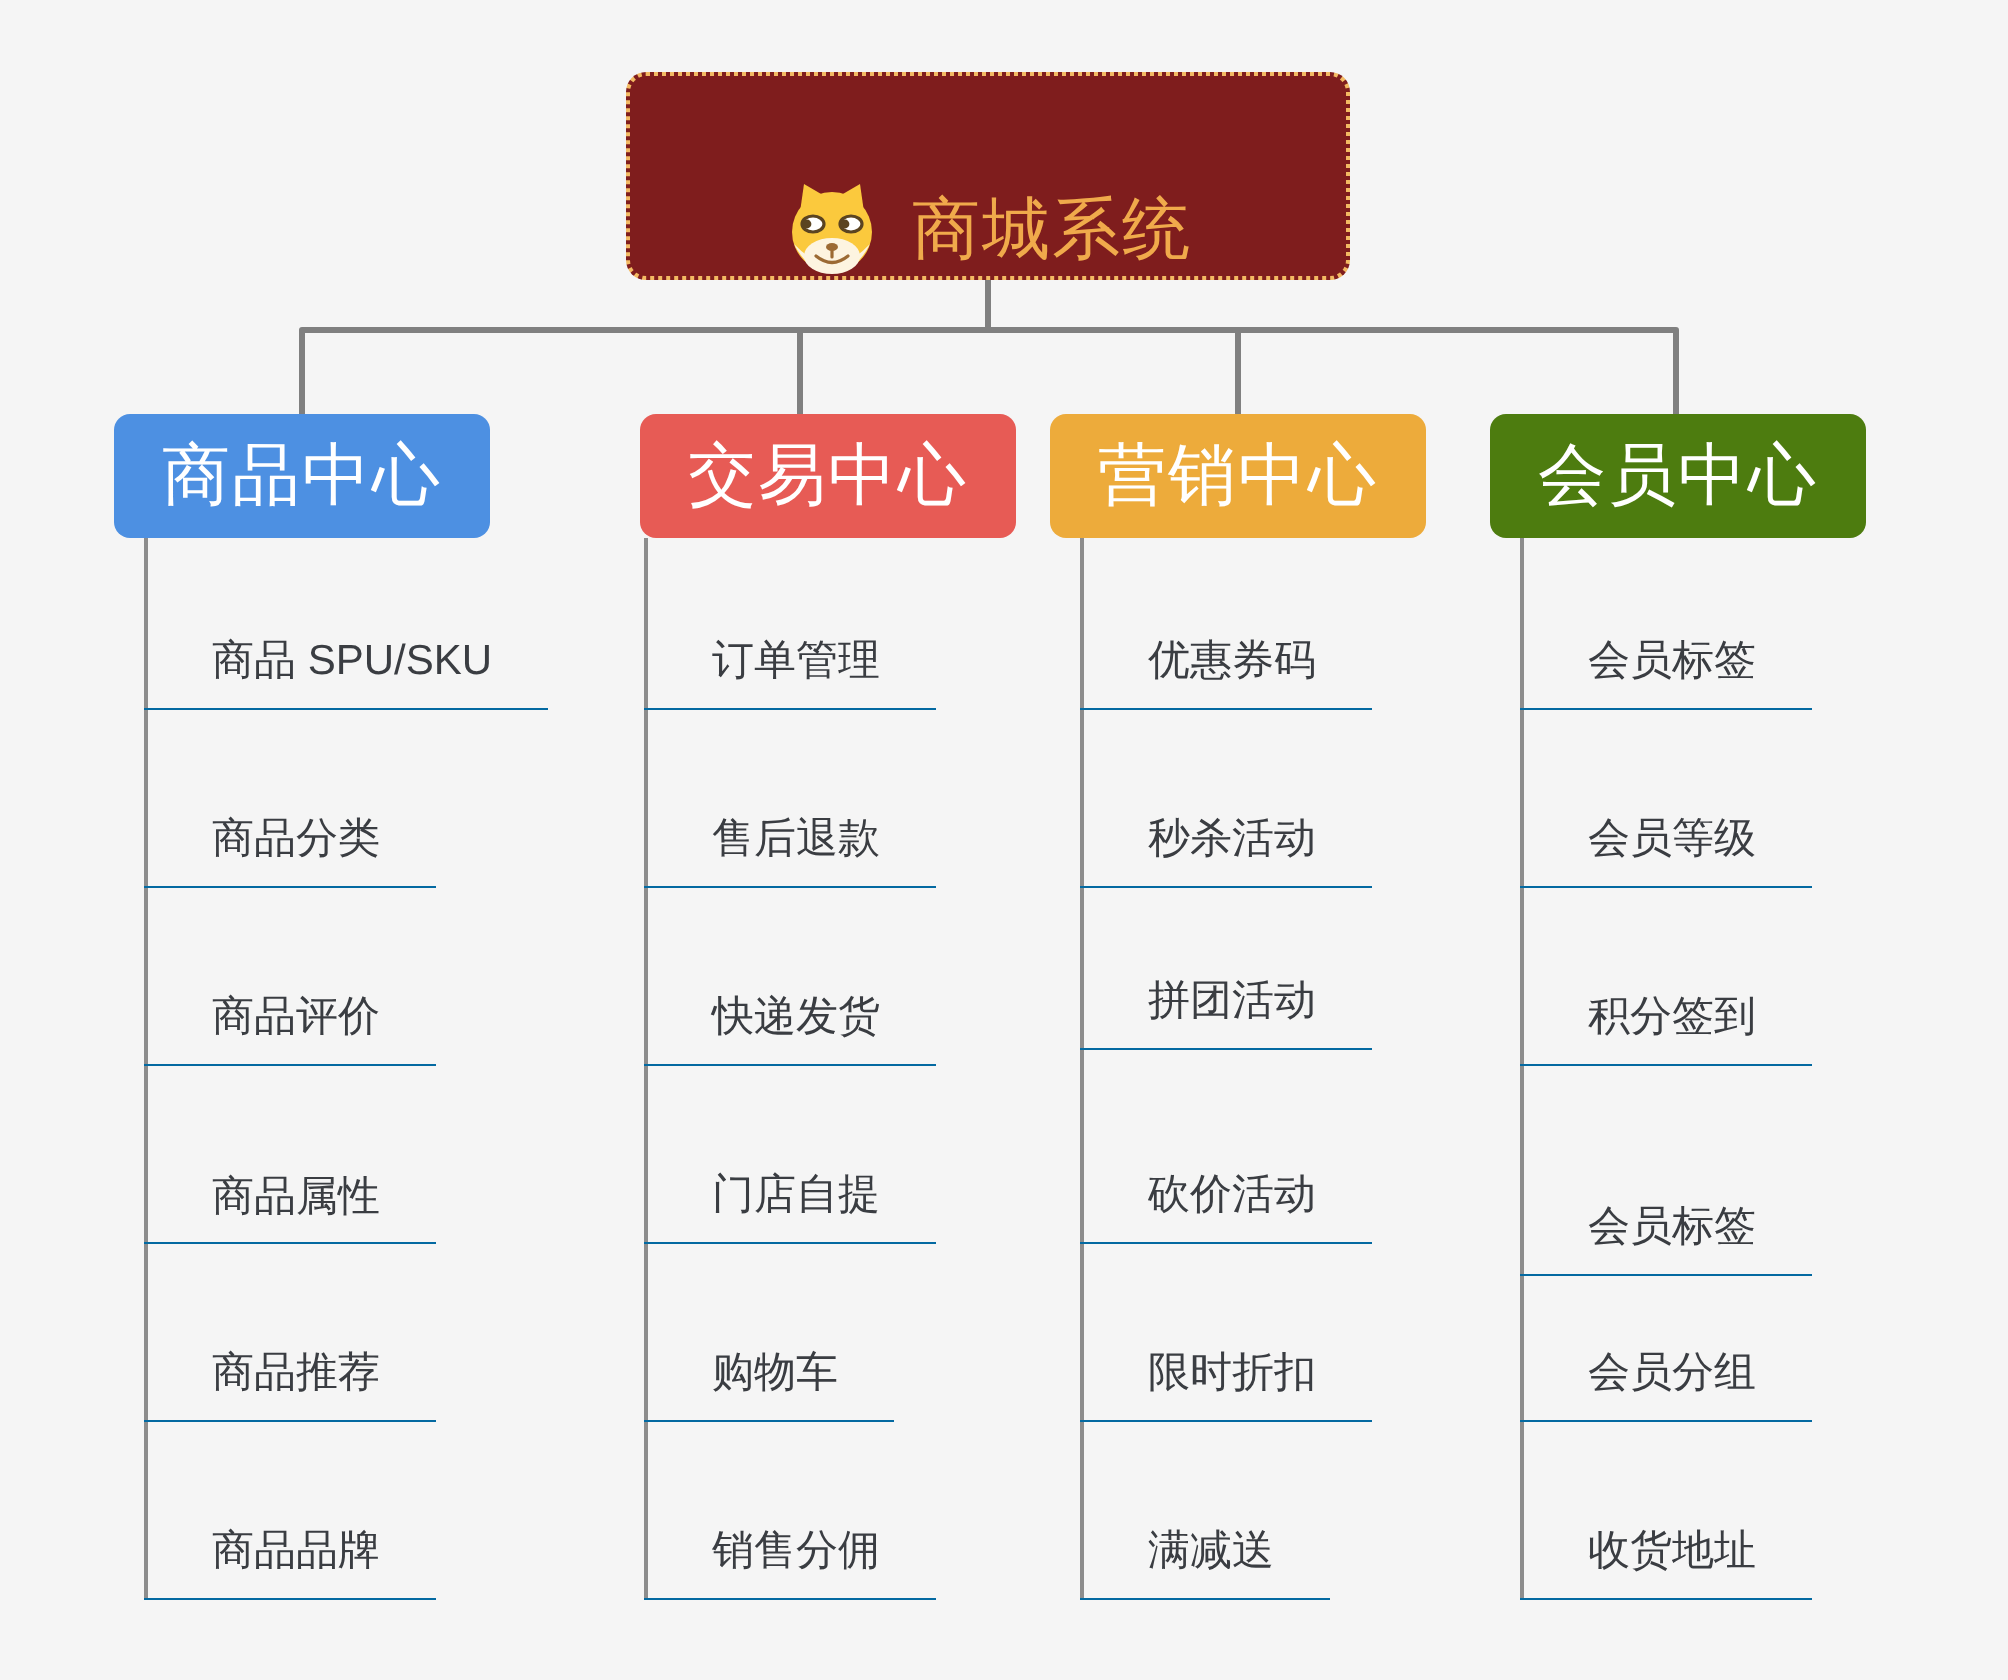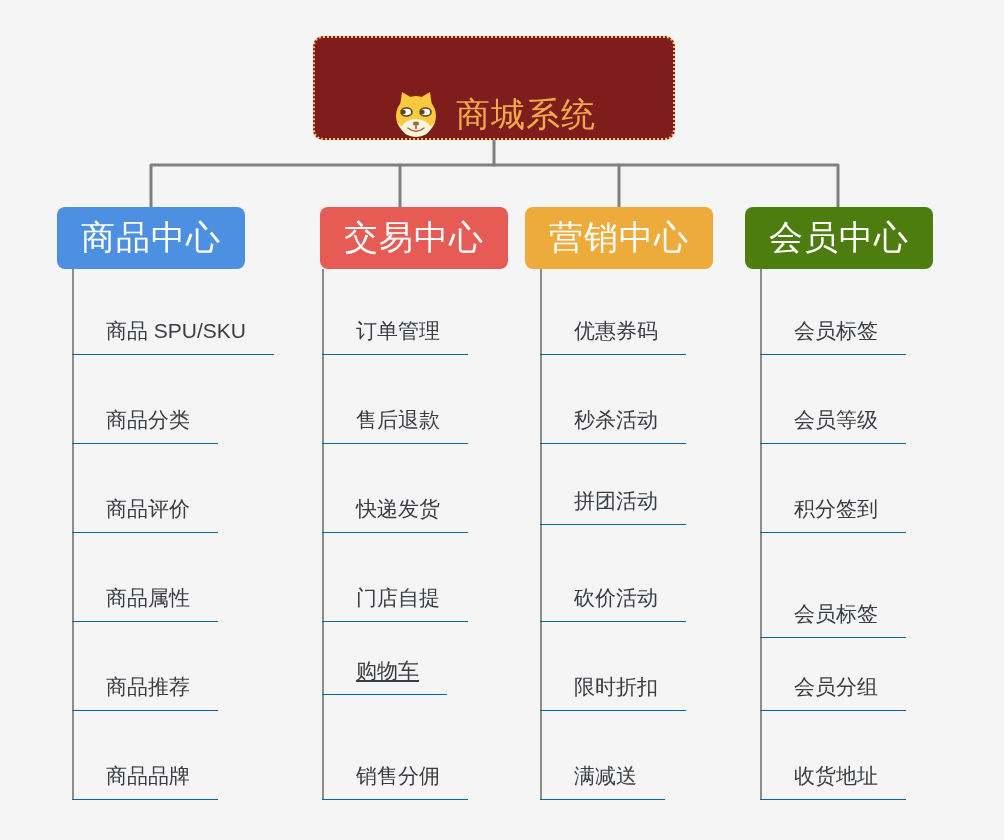--- a/index.html
+++ b/index.html
@@ -126,21 +126,21 @@
       <div class="leaf" style="top: 464px;">商品推荐</div>
       <div class="leaf" style="top: 553px;">商品品牌</div>
     </div>
     <div class="branch" style="left: 307px;">
     <div class="branch-header" style="background: rgb(231, 91, 85); margin-left: 13px;">交易中心</div>
     <div class="branch-spine"></div>
   <div class="leaf" style="top: 108px;">订单管理</div>
       <div class="leaf" style="top: 197px;">售后退款</div>
       <div class="leaf" style="top: 286px;">快递发货</div>
       <div class="leaf" style="top: 375px;">门店自提</div>
-      <div class="leaf" style="top: 448px; text-decoration: underline;">购物车</div>
+      <div class="leaf" style="top: 464px;">购物车</div>
       <div class="leaf" style="top: 553px;">销售分佣</div>
     </div>
     <div class="branch" style="left: 525px;">
     <div class="branch-header" style="background: rgb(237, 171, 59);">营销中心</div>
     <div class="branch-spine"></div>
   <div class="leaf" style="top: 108px;">优惠券码</div>
       <div class="leaf" style="top: 197px;">秒杀活动</div>
       <div class="leaf" style="top: 278px;">拼团活动</div>
       <div class="leaf" style="top: 375px;">砍价活动</div>
       <div class="leaf" style="top: 464px;">限时折扣</div>

